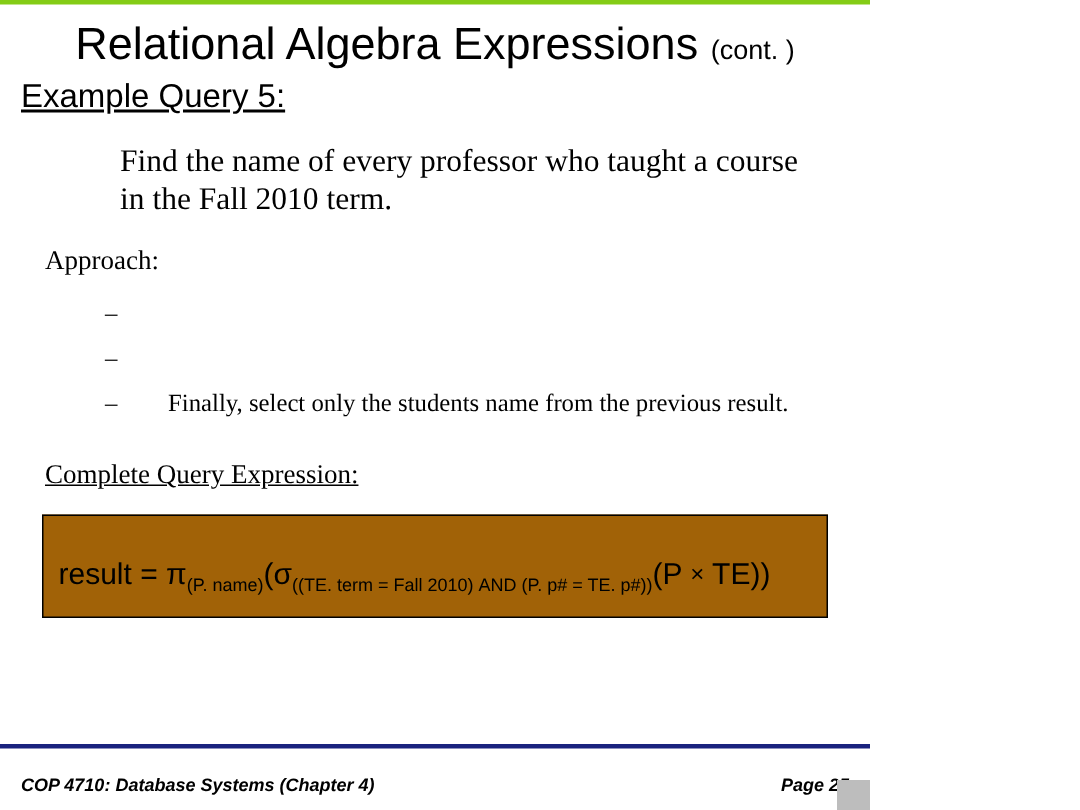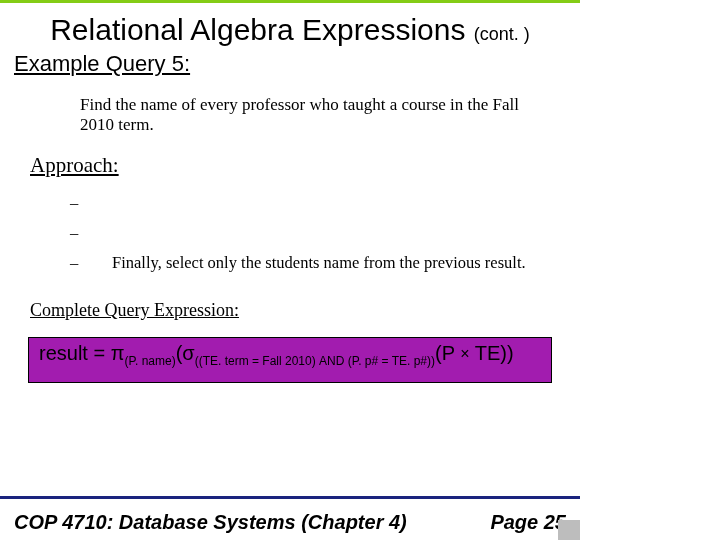--- a/index.html
+++ b/index.html
@@ -9,48 +9,48 @@
     border-top: 3px solid #84cc16;
   }
   .title {
     font-size: 30px; text-align: center; padding: 10px 20px 4px;
   }
   .title .cont { font-size: 18px; }
   .subtitle {
     font-size: 22px; text-decoration: underline; padding: 0 14px 12px;
   }
   .prompt {
-    font-family: "Times New Roman", serif; font-size: 17px;
+    font-family: "Times New Roman", serif; font-size: 21px;
     padding: 6px 40px 16px 80px;
   }
   .approach-label {
-    font-size: 21px; text-decoration: underline; padding: 2px 30px 10px;
+    font-size: 18px; padding: 2px 30px 10px;
     font-family: "Times New Roman", serif;
   }
   .approach-list {
     list-style: none; padding: 0 40px 18px 70px;
     font-family: "Times New Roman", serif; font-size: 16.5px;
   }
   .approach-list li { display: flex; padding: 5px 0; }
   .approach-list .dash { width: 42px; flex: 0 0 42px; }
   .complete-label {
     font-size: 18px; text-decoration: underline; padding: 4px 30px 10px;
     font-family: "Times New Roman", serif;
   }
   .expr-box {
-    margin: 6px 28px 0; background: #a21caf; border: 1.5px solid #000;
-    padding: 4px 10px 14px; font-size: 20px;
+    margin: 6px 28px 0; background: #a16207; border: 1.5px solid #000;
+    padding: 28px 10px 14px; font-size: 20px;
   }
   .expr-box .sub { font-size: 12px; vertical-align: sub; }
   .times { font-size: 16px; vertical-align: 1px; }
   .footer {
     position: absolute; left: 0; right: 0; bottom: 0;
     border-top: 3px solid #1a237e; padding: 6px 14px 0;
     display: flex; align-items: center; height: 44px;
-    font-style: italic; font-weight: bold; font-size: 20px;
+    font-style: italic; font-weight: bold; font-size: 12px;
   }
   .footer .left { flex: 1; }
   .footer .page { width: 140px; text-align: right; }
   .footer .right { width: 90px; text-align: left; position: relative; }
   .logo {
     position: absolute; right: -6px; bottom: -2px;
     width: 34px; height: 34px; border-radius: 50%;
     background: radial-gradient(circle at 40% 35%, #f7e08a 0 45%, #c9a227 60% 100%);
     box-shadow: inset -2px -2px 4px rgba(0,0,0,.3);
   }

